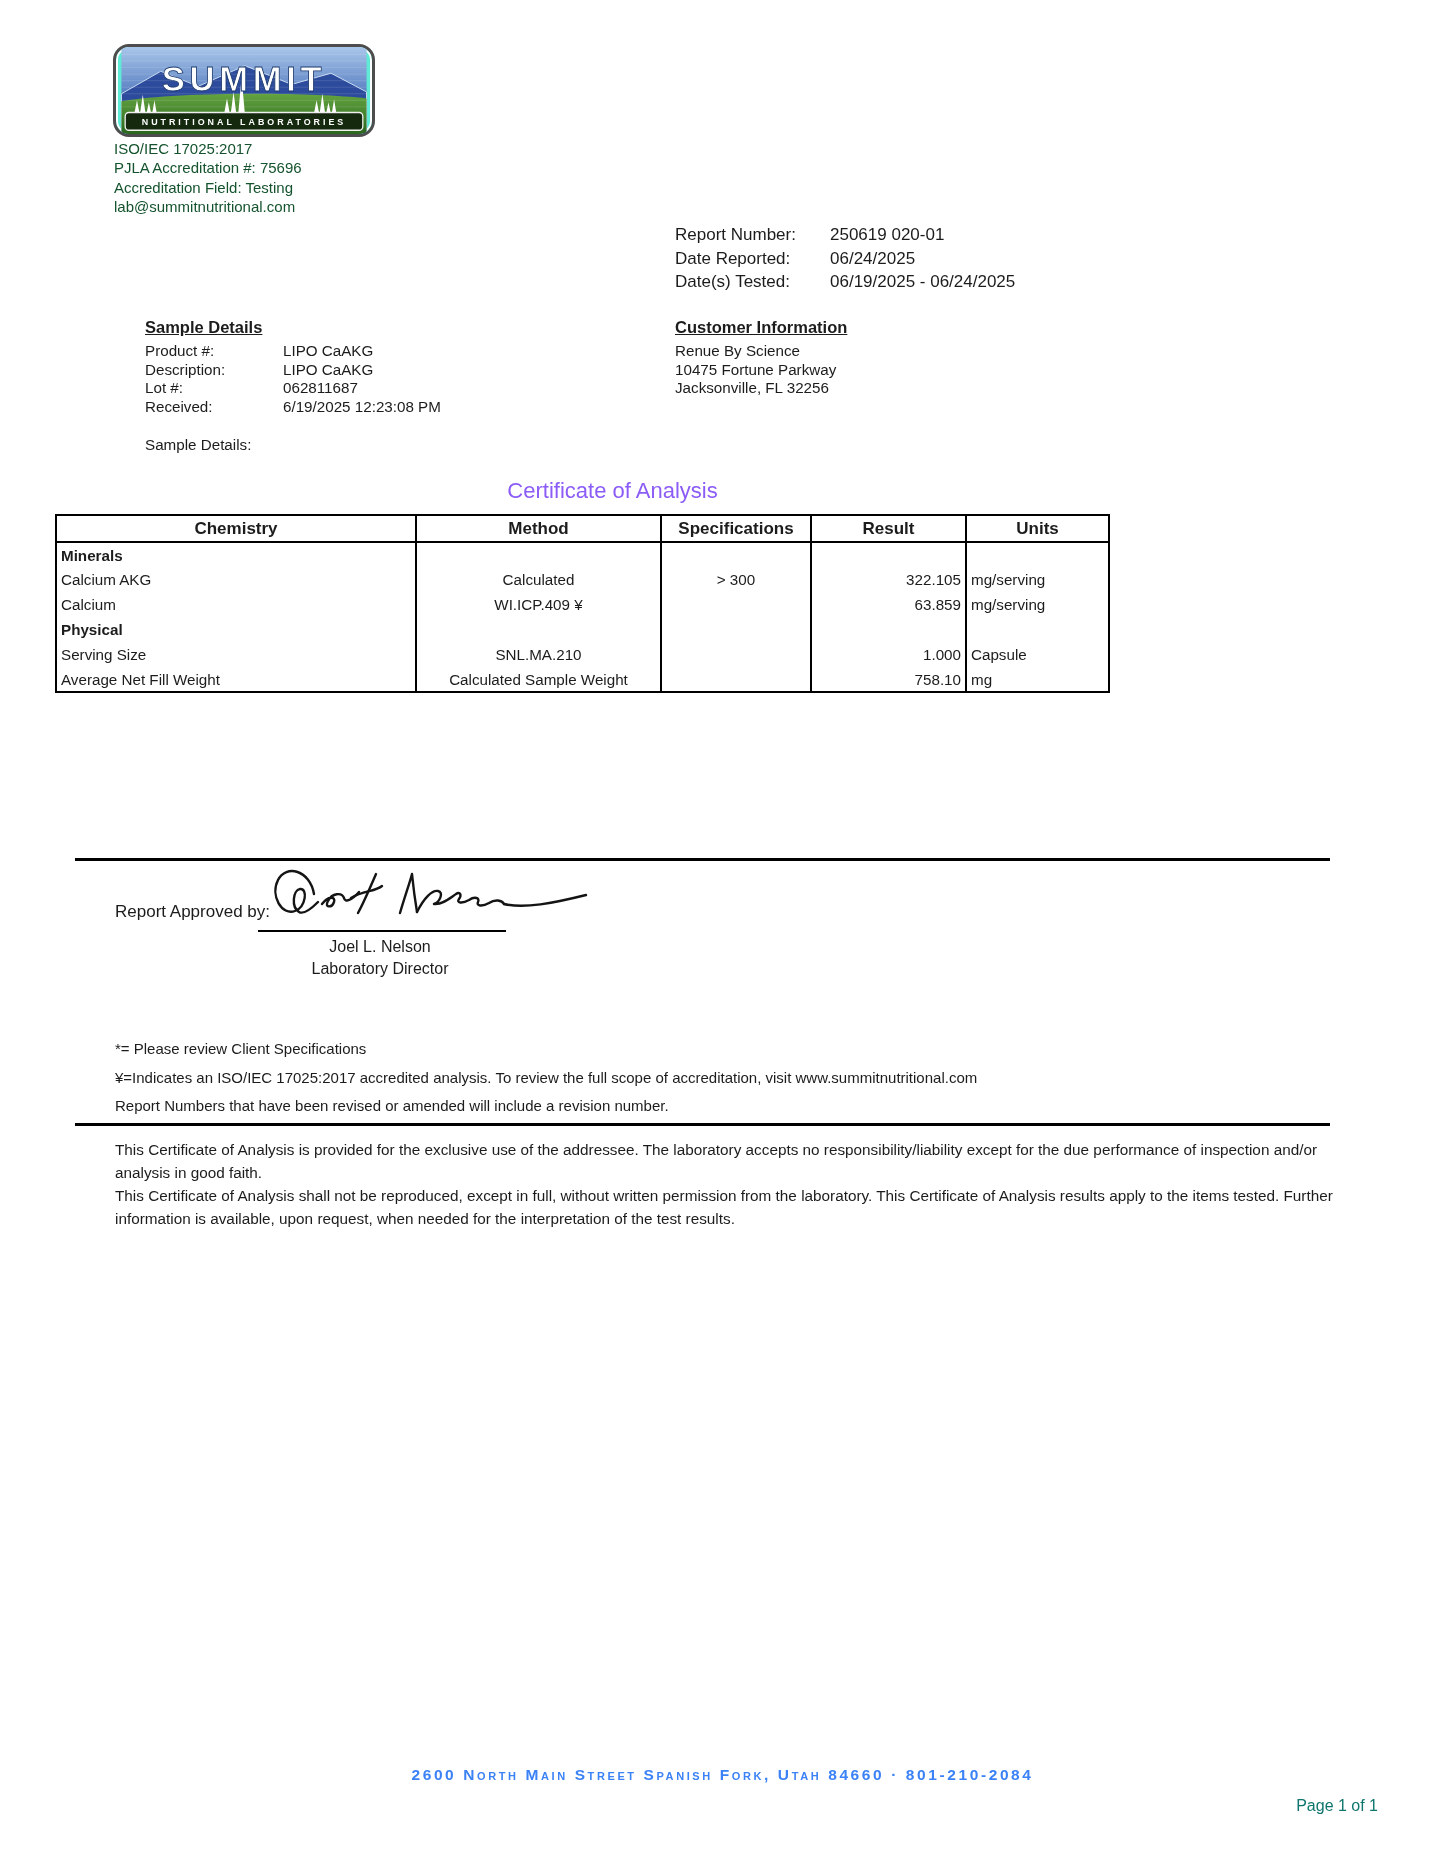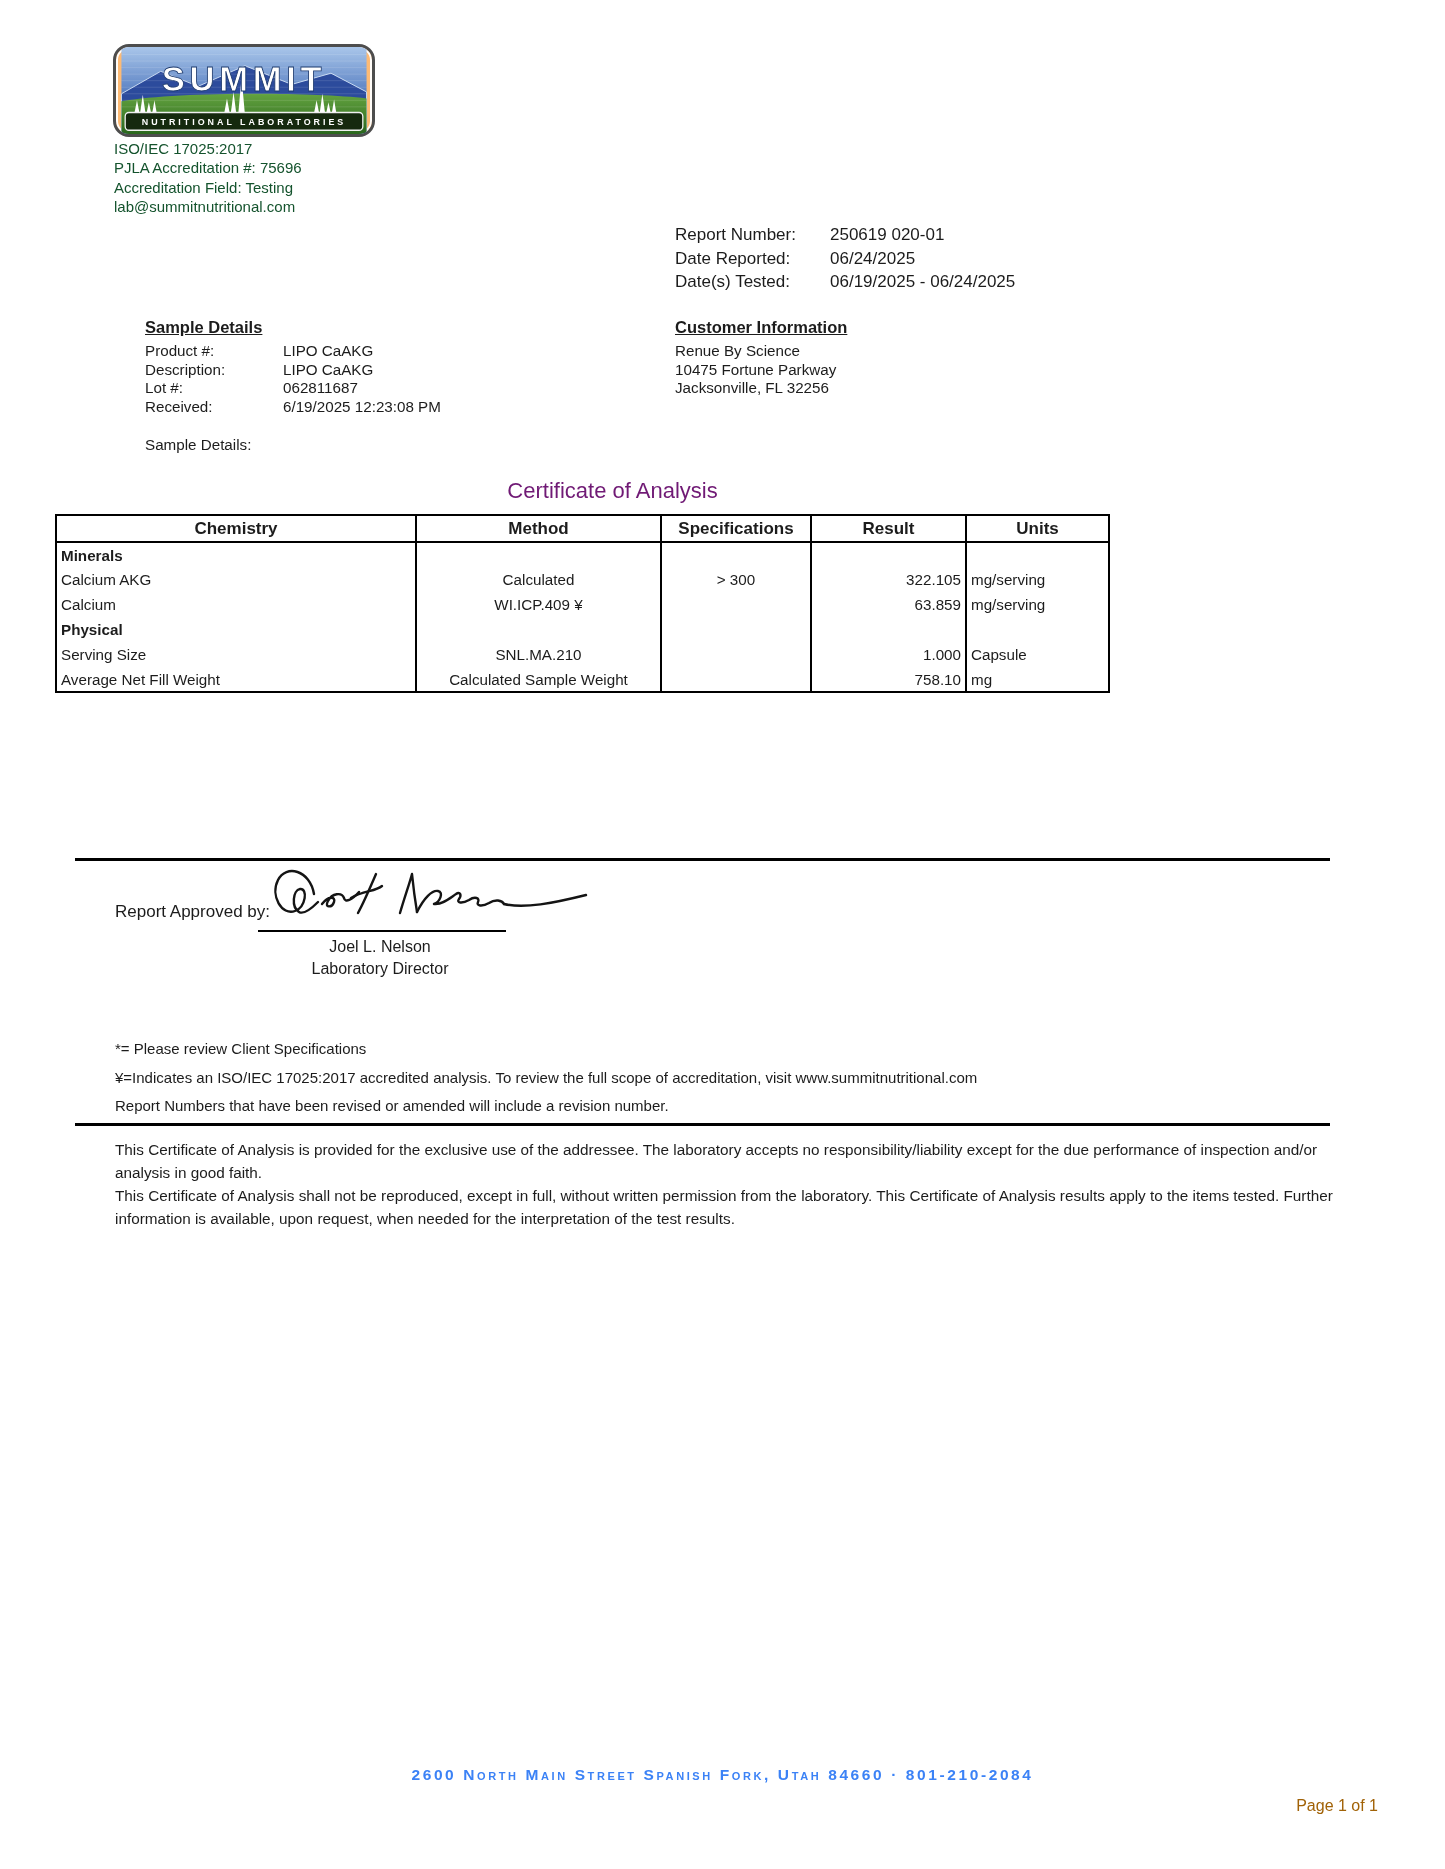--- a/index.html
+++ b/index.html
@@ -8,21 +8,21 @@
     width:1445px; height:1869px; position:relative;
     font-family:"Liberation Sans","DejaVu Sans",sans-serif;
     color:#1c1c1c;
   }
 
   
   .logo-wrap {
     position:absolute; left:113px; top:44px; width:262px; height:93px;
     border:3px solid #4d4d4d; border-radius:16px; overflow:hidden;
     box-shadow: inset 0 0 0 2px rgba(255,255,255,.95);
-    background:#fdba74;
+    background:#5eead4;
   }
   .logo-wrap svg { display:block; width:100%; height:100%; }
 
   
   .accreditation { position:absolute; left:114px; top:139px; font-size:15px; line-height:19.4px; color:#14532d; }
 
   
   .report-info { position:absolute; left:675px; top:223px; font-size:17px; line-height:23.6px; }
   .report-info .row { display:flex; }
   .report-info .lbl { width:155px; }
@@ -32,21 +32,21 @@
   .block-title { font-size:16.5px; font-weight:bold; text-decoration:underline; margin-bottom:6px; }
   .sample-details { position:absolute; left:145px; top:318px; font-size:15.2px; line-height:18.4px; }
   .sample-details .row { display:flex; }
   .sample-details .lbl { width:138px; }
   .sample-extra { position:absolute; left:145px; top:436px; font-size:15.2px; }
   .customer-info { position:absolute; left:675px; top:318px; font-size:15.2px; line-height:18.4px; }
 
   
   .coa-title {
     position:absolute; left:0; top:478px; width:1225px;
-    text-align:center; font-size:22px; color:#701a75;
+    text-align:center; font-size:22px; color:#8b5cf6;
   }
 
   
   table.coa {
     position:absolute; left:55px; top:514px; width:1053px;
     border-collapse:collapse; table-layout:fixed;
     border:2px solid #000;
   }
   table.coa th {
     border:2px solid #000; font-size:17px; font-weight:bold;
@@ -81,21 +81,21 @@
 
   
   .disclaimer { position:absolute; left:115px; top:1138px; width:1222px; font-size:15.3px; line-height:23px; }
 
   
   .footer-address {
     position:absolute; left:0; top:1766px; width:100%;
     text-align:center; font-variant:small-caps; font-weight:bold;
     font-size:15.5px; letter-spacing:2.6px;
   }
-  .page-num { position:absolute; right:67px; top:1797px; font-size:16px; color:#a16207; }
+  .page-num { position:absolute; right:67px; top:1797px; font-size:16px; color:#0f766e; }
 </style>
 </head>
 <body>
 
 <div class="logo-wrap">
   <svg viewBox="0 0 262 93">
     <defs>
       <linearGradient id="sky" x1="0" y1="0" x2="0" y2="1">
         <stop offset="0" stop-color="#a9c6ea"></stop>
         <stop offset="0.5" stop-color="#5d83c4"></stop>

